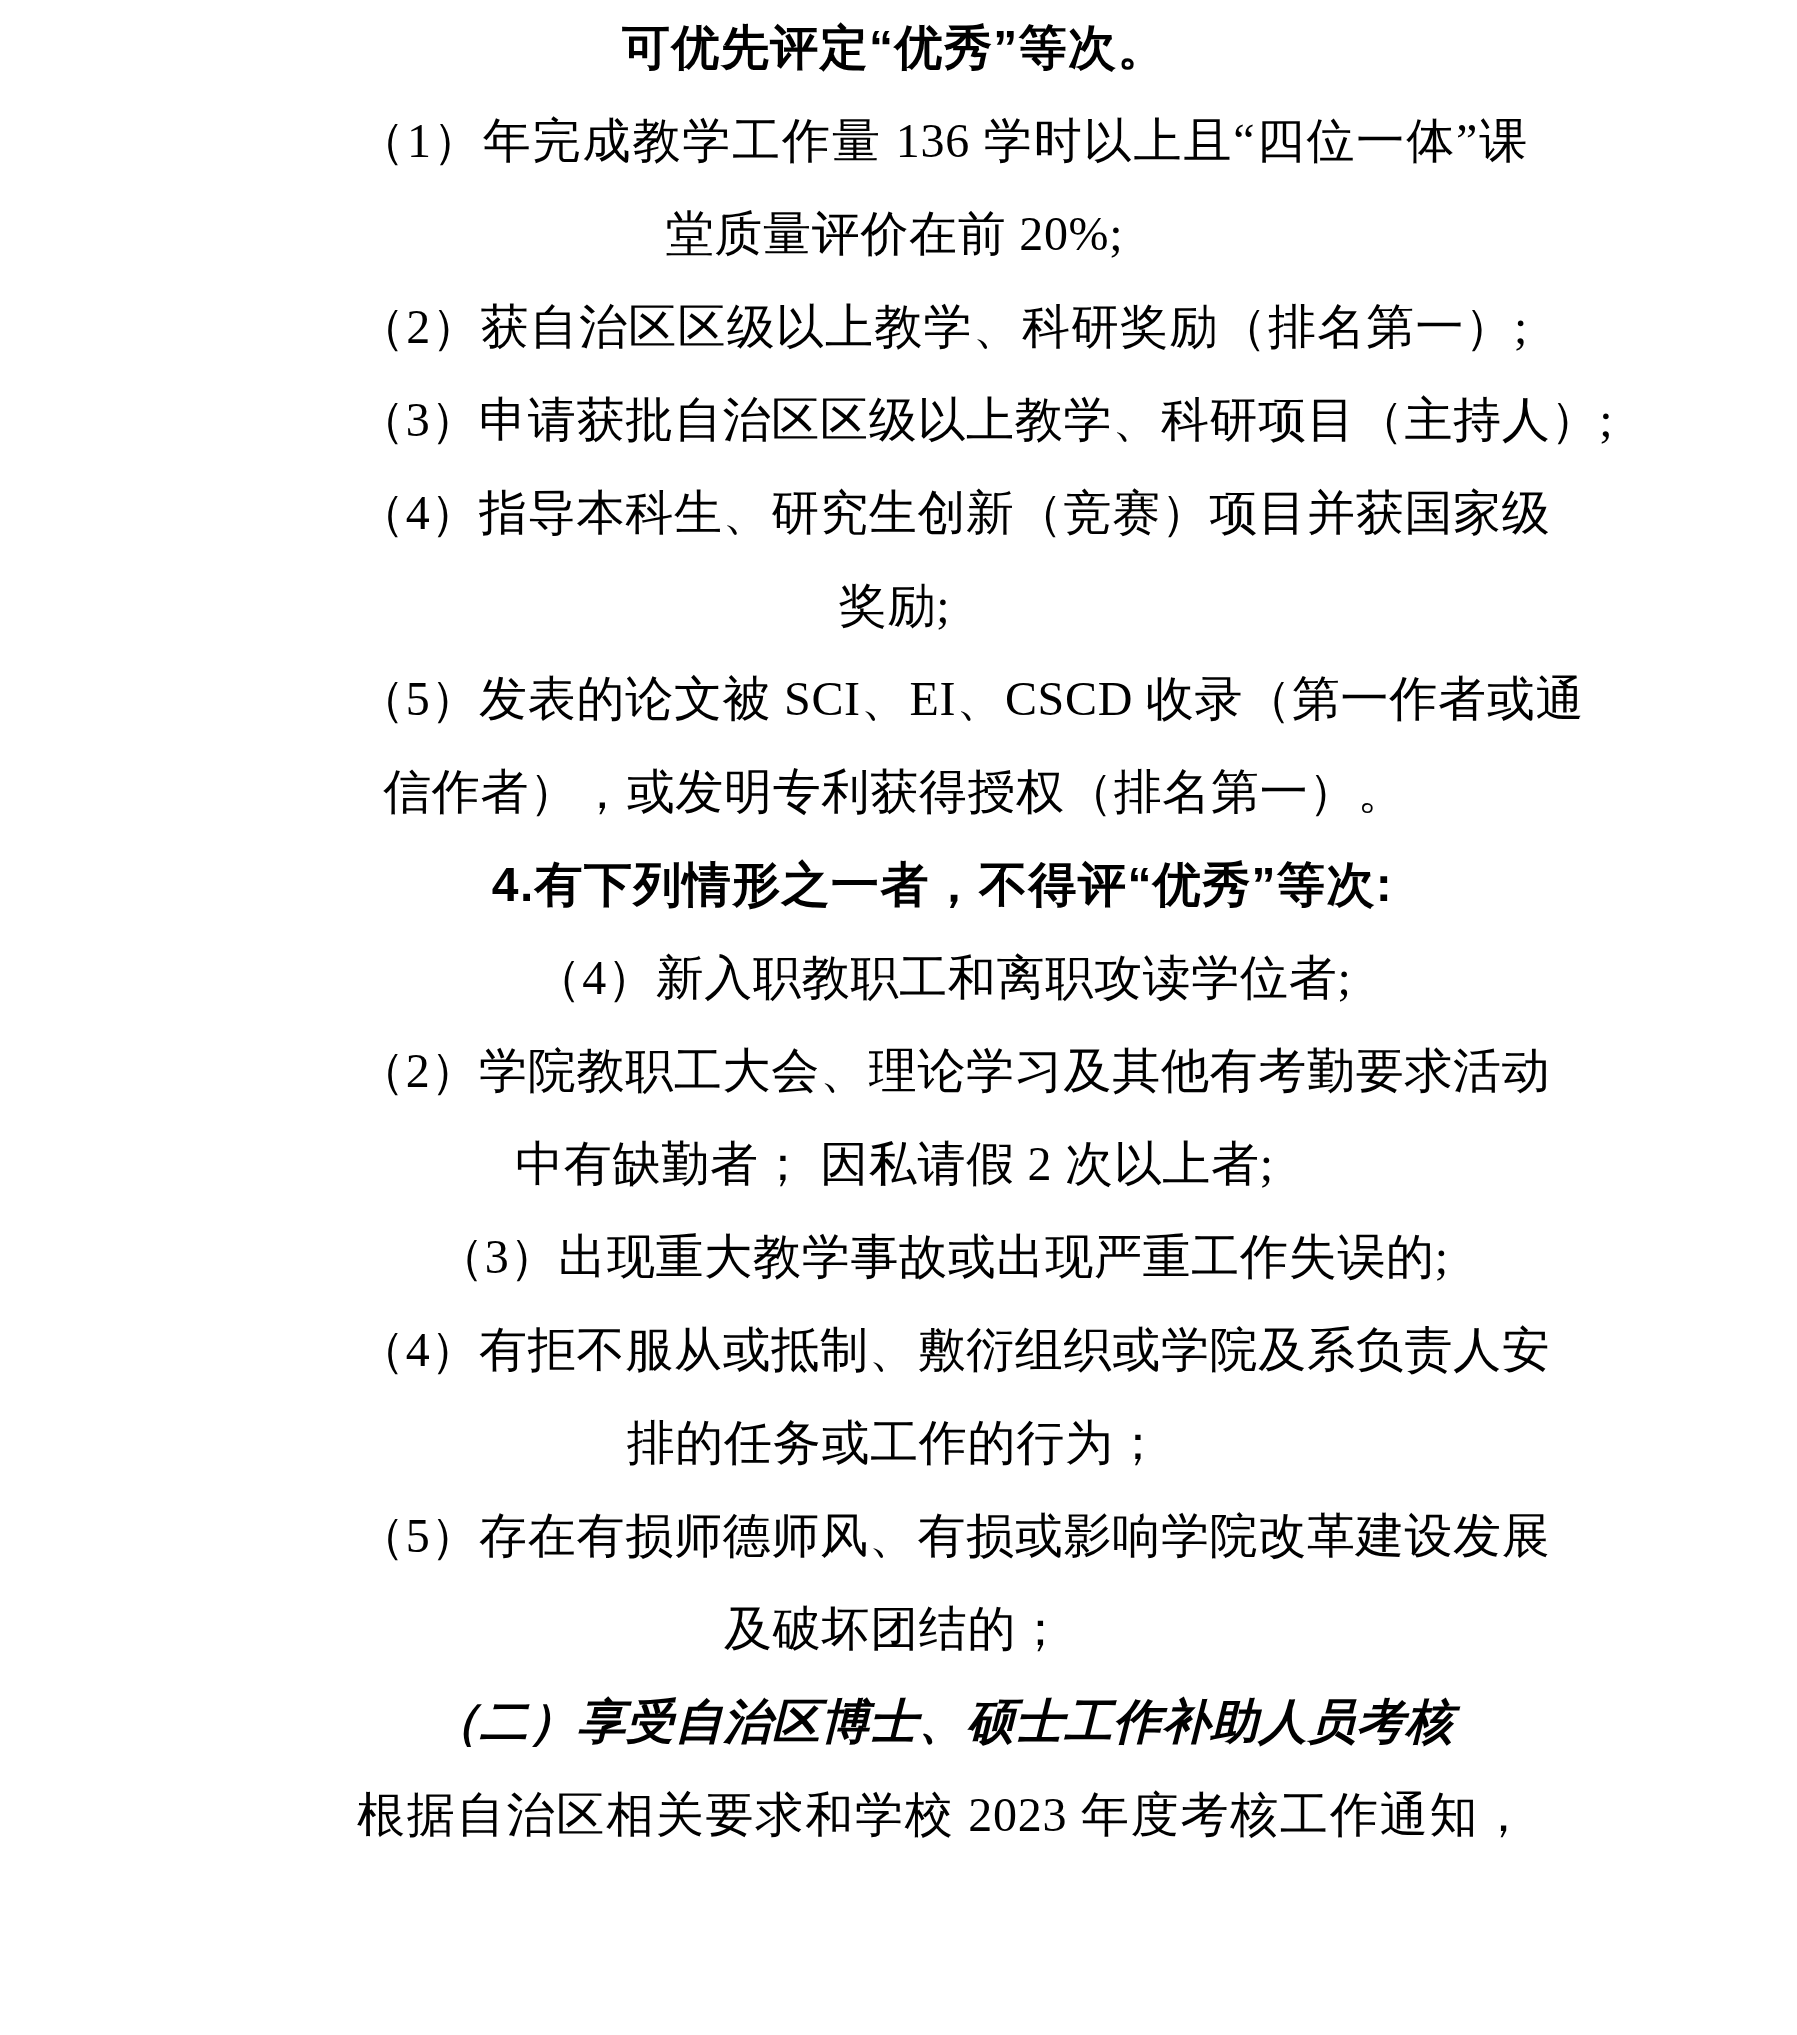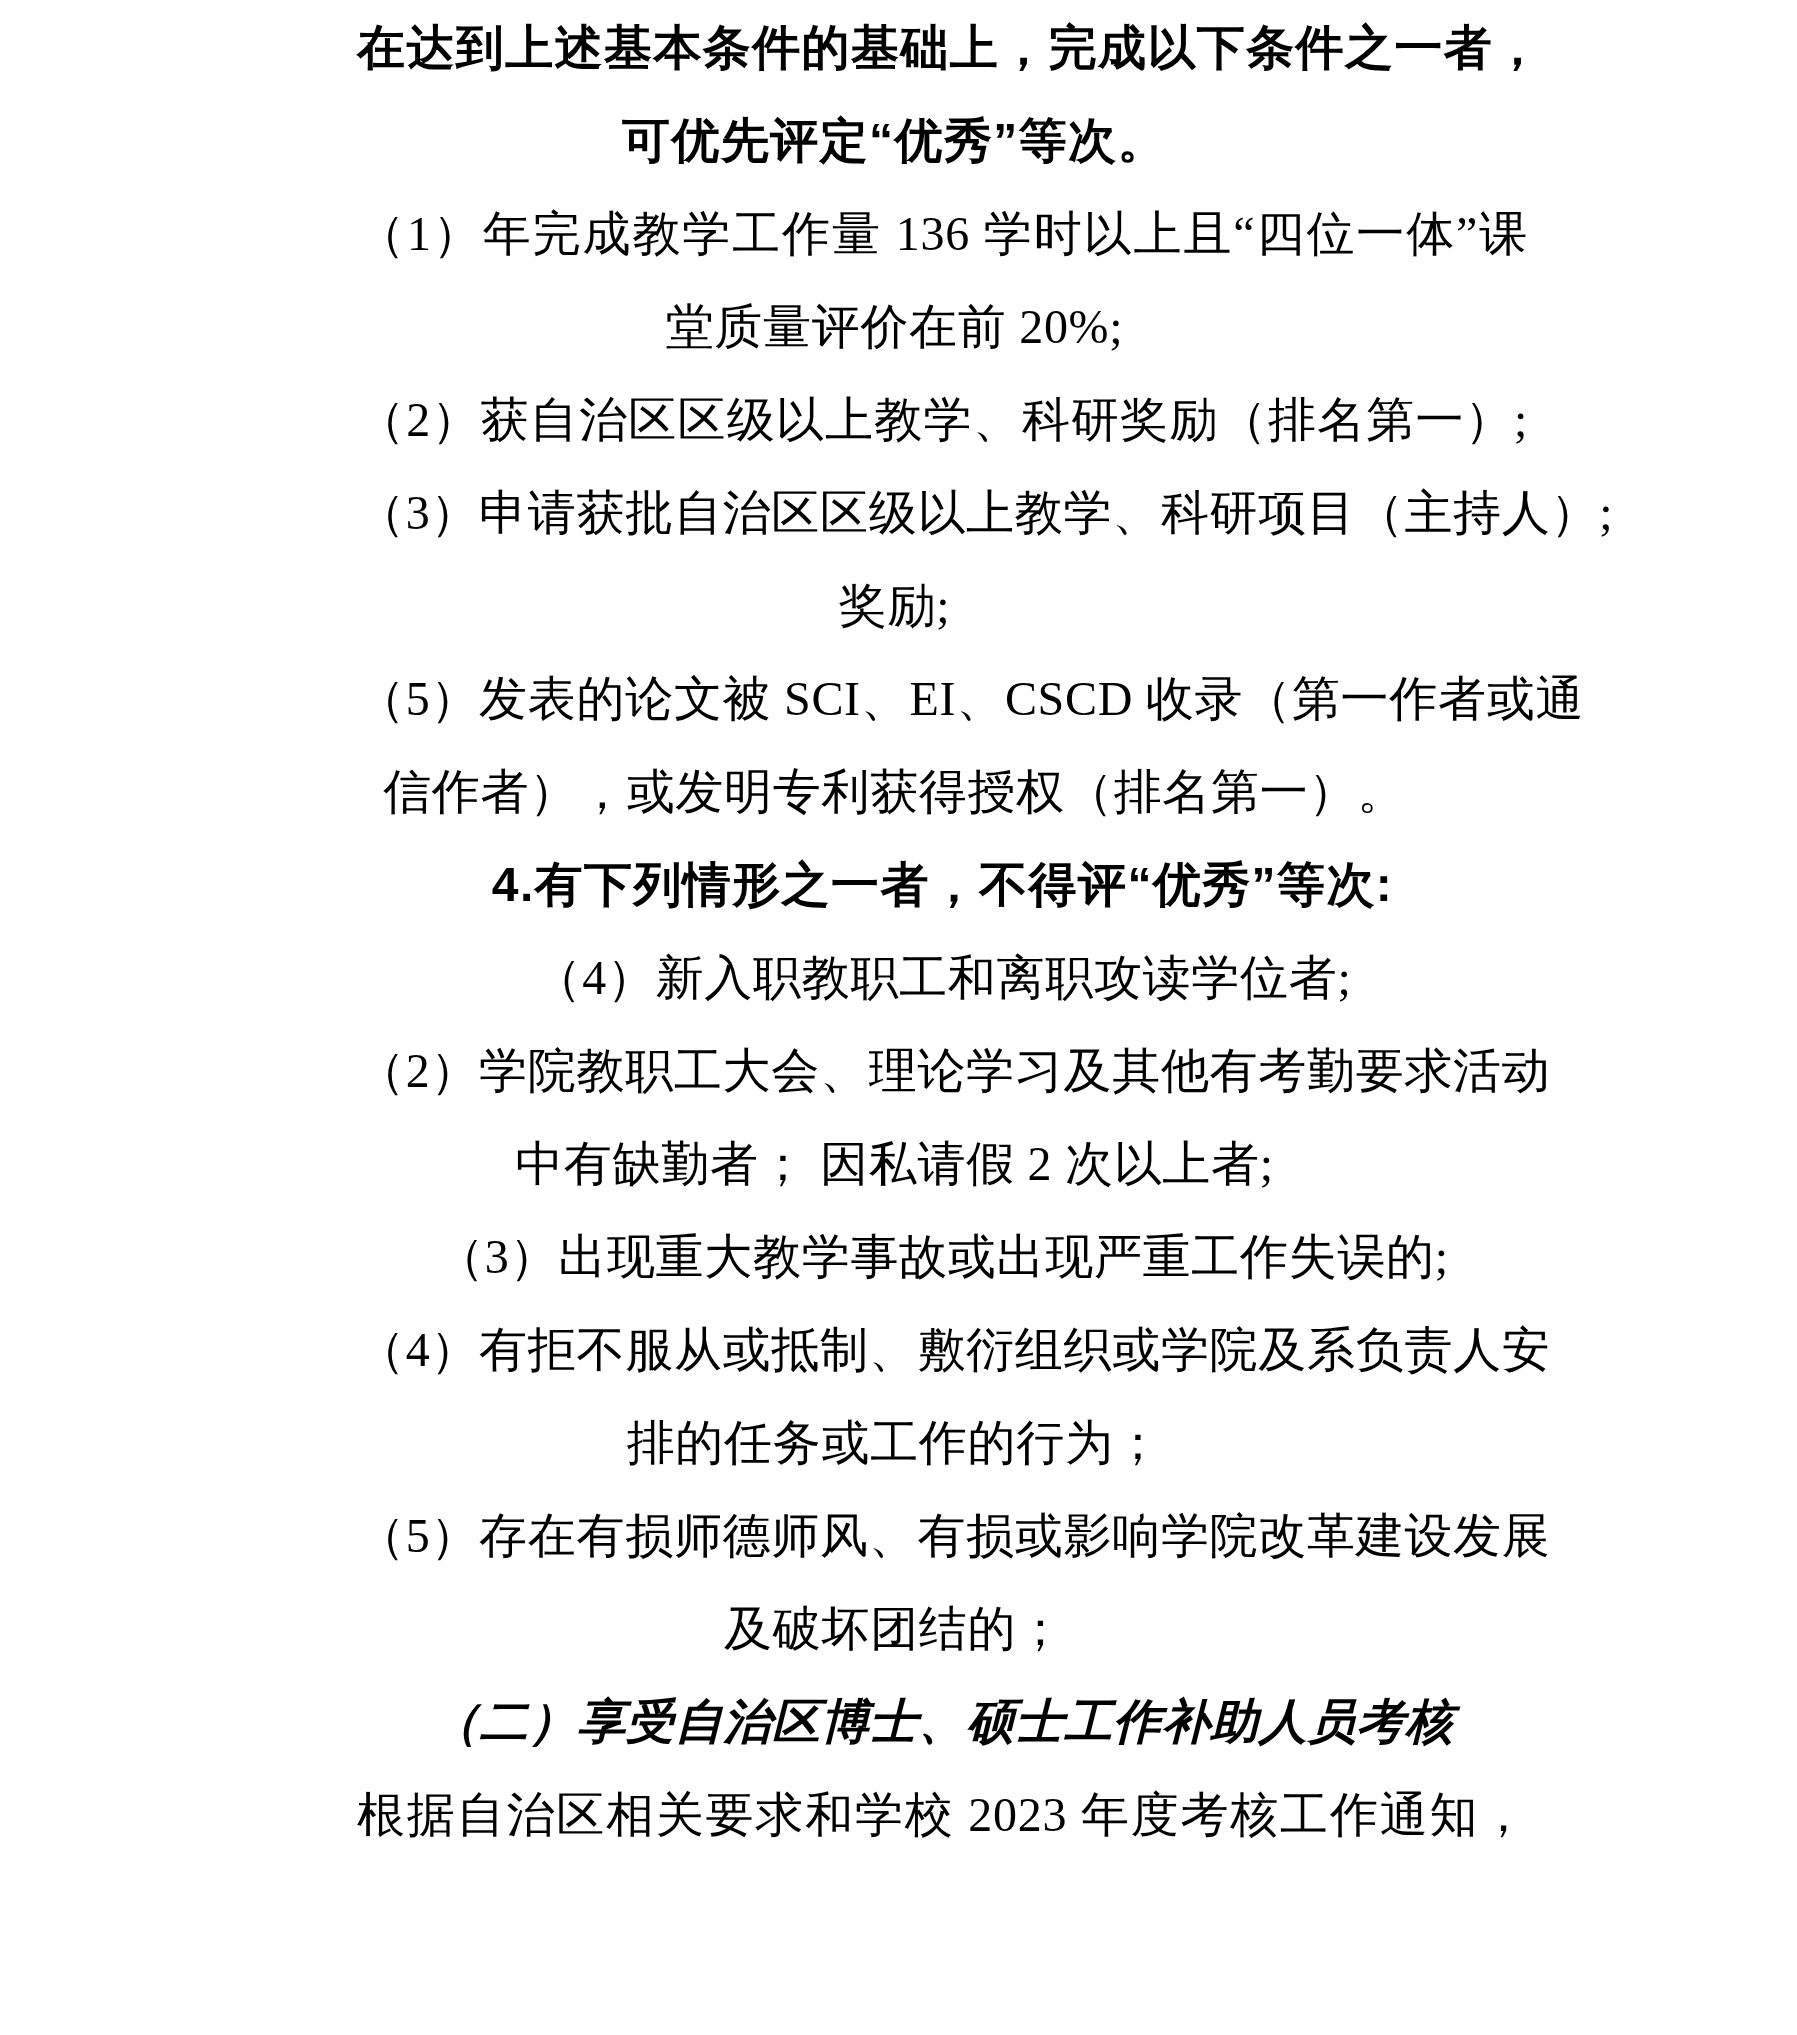--- a/index.html
+++ b/index.html
@@ -47,26 +47,26 @@
     font-family: "Liberation Serif", serif;
     font-weight: 700;
     font-style: italic;
   }
 </style>
 </head>
 <body>
 
 <div class="page">
   <main id="doc-body">
-      <div class="line hei indent full">在达到上述基本条件的基础上，完成以下条件之一者，</div>
       <div class="line hei">可优先评定“优秀”等次。</div>
       <div class="line body indent full">（1）年完成教学工作量 136 学时以上且“四位一体”课</div>
       <div class="line body">堂质量评价在前 20%;</div>
       <div class="line body indent full">（2）获自治区区级以上教学、科研奖励（排名第一）;</div>
       <div class="line body indent full">（3）申请获批自治区区级以上教学、科研项目（主持人）;</div>
+      <div class="line body indent full">（4）指导本科生、研究生创新（竞赛）项目并获国家级</div>
       <div class="line body">奖励;</div>
       <div class="line body indent full">（5）发表的论文被 SCI、EI、CSCD 收录（第一作者或通</div>
       <div class="line body">信作者），或发明专利获得授权（排名第一）。</div>
       <div class="line hei indent">4.有下列情形之一者，不得评“优秀”等次:</div>
       <div class="line body indent">（4）新入职教职工和离职攻读学位者;</div>
       <div class="line body indent full">（2）学院教职工大会、理论学习及其他有考勤要求活动</div>
       <div class="line body">中有缺勤者； 因私请假 2 次以上者;</div>
       <div class="line body indent">（3）出现重大教学事故或出现严重工作失误的;</div>
       <div class="line body indent full">（4）有拒不服从或抵制、敷衍组织或学院及系负责人安</div>
       <div class="line body">排的任务或工作的行为；</div>

